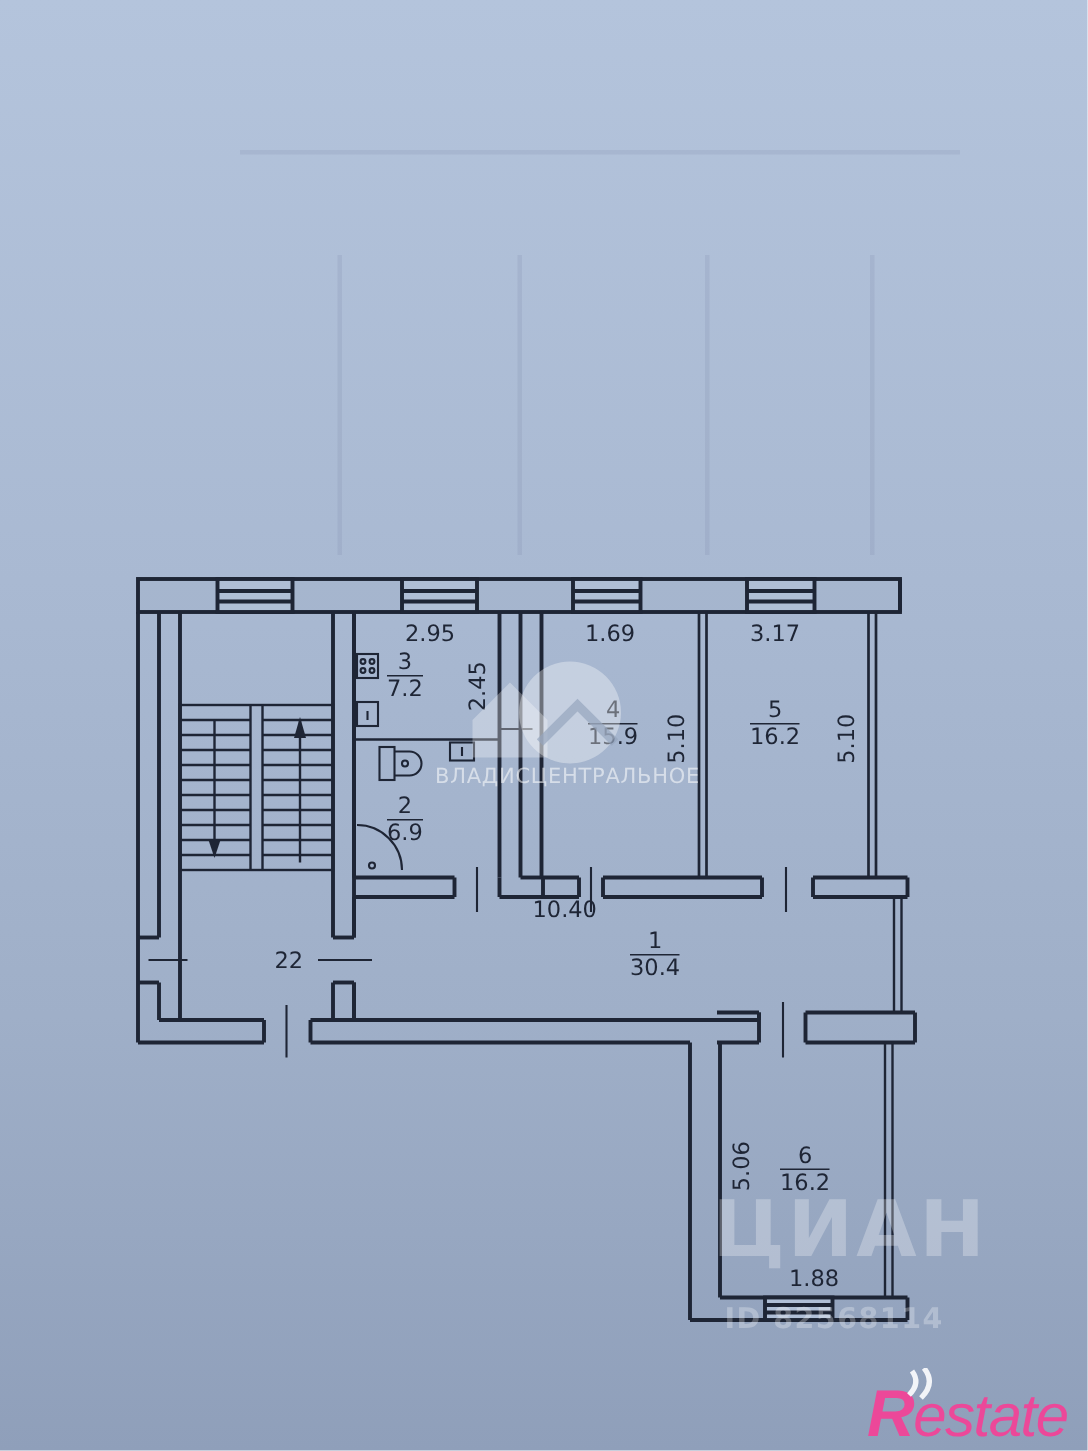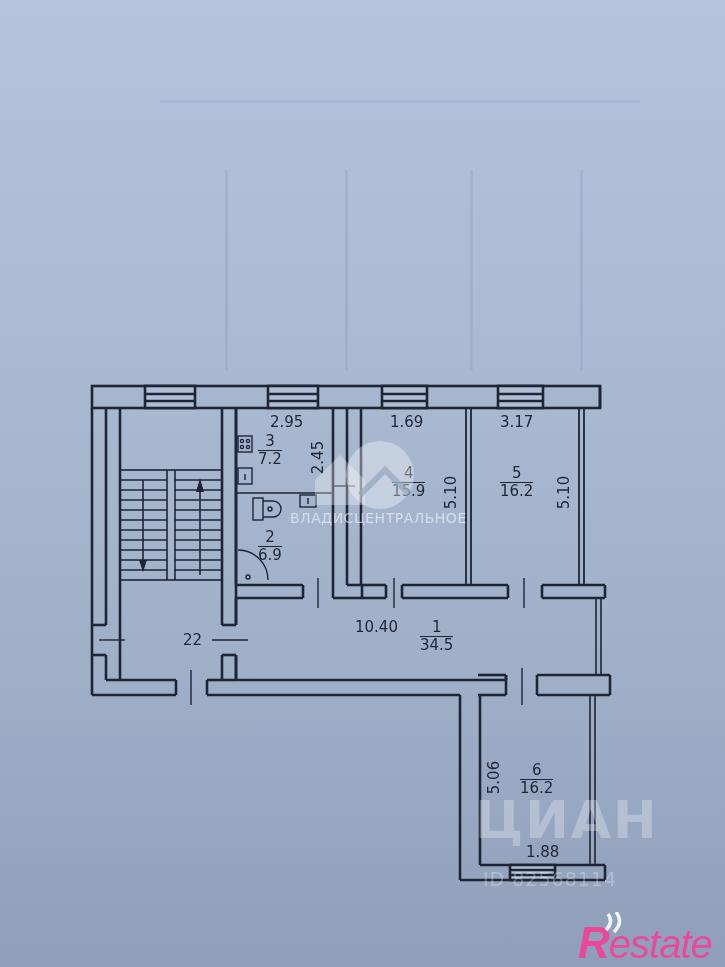--- a/index.html
+++ b/index.html
@@ -10,21 +10,21 @@
   }
   .bleed { position:absolute; background: rgba(120,135,165,0.18); }
   svg.plan { position:absolute; left:0; top:0; }
   .lbl { position:absolute; font-family:"DejaVu Sans", sans-serif; color:#1e2535; font-size:15px; line-height:1; white-space:nowrap; }
   .num { text-align:center; }
   .num .n { display:block; border-bottom:1.5px solid #1e2535; padding:0 4px 1px; }
   .num .a { display:block; padding-top:1px; }
   .rot { transform: rotate(-90deg); transform-origin: center; }
   .wm-vlad { position:absolute; left:290px; top:510px; font-size:14px; color:rgba(255,255,255,0.55); letter-spacing:0.5px; }
   .wm-cian { position:absolute; left:475px; top:790px; font-size:52px; font-weight:bold; color:rgba(255,255,255,0.28); letter-spacing:2px; }
-  .wm-id { position:absolute; left:483px; top:868px; font-size:19px; font-weight:normal; color:rgba(255,255,255,0.28); letter-spacing:1px; }
+  .wm-id { position:absolute; left:483px; top:868px; font-size:19px; font-weight:bold; color:rgba(255,255,255,0.28); letter-spacing:1px; }
   .restate { position:absolute; left:578px; top:918px; font-family:"Liberation Sans", sans-serif; font-style:italic; font-size:40px; color:#ec4899; letter-spacing:-1px; }
   .restate .R { font-weight:bold; font-size:44px; }
 </style>
 </head>
 <body>
 
 <div class="bleed" style="left:160px;top:100px;width:480px;height:3px;"></div>
 <div class="bleed" style="left:225px;top:170px;width:3px;height:200px;"></div>
 <div class="bleed" style="left:345px;top:170px;width:3px;height:200px;"></div>
 <div class="bleed" style="left:470px;top:170px;width:3px;height:200px;"></div>
@@ -225,24 +225,24 @@
 <div class="lbl rot" style="left:435px;top:485px;">5.10</div>
 
 <div class="lbl" style="left:500px;top:415px;">3.17</div>
 <div class="lbl num" style="left:500px;top:466px;">
   <span class="n">5</span>
   <span class="a">16.2</span>
 </div>
 <div class="lbl rot" style="left:548px;top:485px;">5.10</div>
 
 <div class="lbl" style="left:183px;top:633px;">22</div>
-<div class="lbl" style="left:355px;top:620px;text-align:right;">10.40</div>
+<div class="lbl" style="left:355px;top:599px;text-align:right;">10.40</div>
 <div class="lbl num" style="left:420px;top:620px;">
   <span class="n">1</span>
-  <span class="a">34.5</span>
+  <span class="a">30.4</span>
 </div>
 
 <div class="lbl rot" style="left:478px;top:770px;">5.06</div>
 <div class="lbl num" style="left:520px;top:763px;">
   <span class="n">6</span>
   <span class="a">16.2</span>
 </div>
 <div class="lbl" style="left:526px;top:845px;">1.88</div>
 
 <svg style="position:absolute;left:305px;top:440px;" width="130" height="70" viewBox="0 0 130 70">

